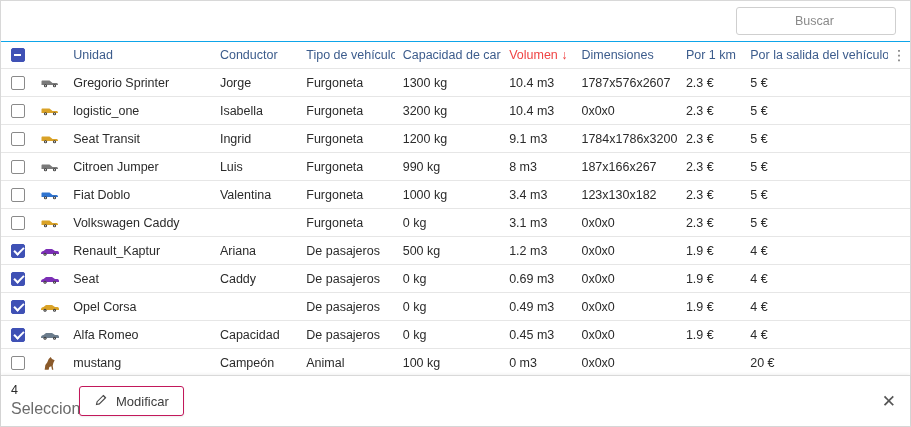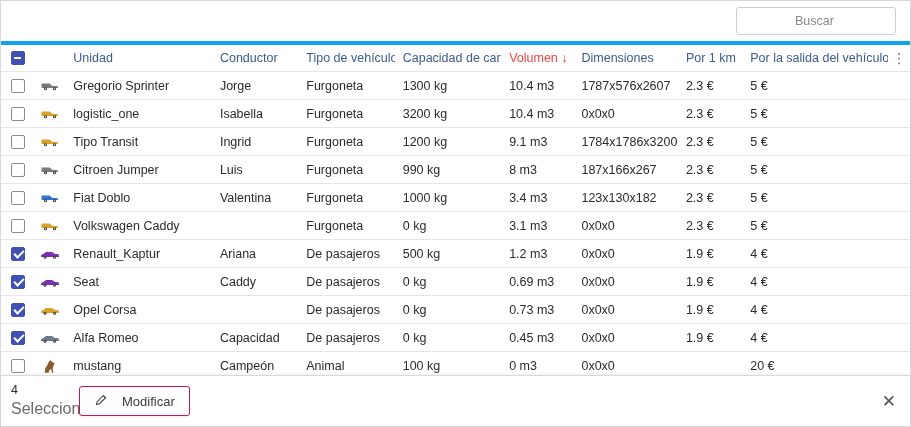--- a/index.html
+++ b/index.html
@@ -67,21 +67,21 @@
     padding: 0;
     border-bottom: 1px solid #e6e6e6;
     vertical-align: middle;
     white-space: nowrap;
     overflow: hidden;
   }
   thead th {
     height: 26px;
     color: #3c5c8c;
     font-size: 12.5px;
-    border-top: 4px solid #0ea5e9;
+    border-top: 1px solid #0ea5e9;
     border-bottom: 1px solid #d6d6d6;
     background: #fff;
   }
   thead th.sorted { color: #ef4444; }
   tbody td {
     height: 27px;
     color: #2b2b2b;
     font-size: 12.5px;
   }
   .c-check { width: 34px; text-align: center !important; }
@@ -160,21 +160,21 @@
     width: 78px;
     padding-left: 10px;
     box-sizing: border-box;
     line-height: 1.25;
   }
   .sel-count .num { font-size: 12.5px; color: #2b2b2b; }
   .sel-count .lbl { font-size: 16px; color: #6b6b6b; }
   .modify-btn {
     display: flex;
     align-items: center;
-    gap: 13px;
+    gap: 7px;
     height: 30px;
     padding: 0 14px;
     border: 1px solid #c2185b;
     border-radius: 3px;
     background: #fff;
     color: #3c3c3c;
     font-size: 13px;
     cursor: pointer;
     box-shadow: 0 1px 2px rgba(0,0,0,0.08);
   }
@@ -328,21 +328,21 @@
           <tr>
             <td class="c-check"><span class="cb "></span></td>
             <td class="c-icon"><span><svg class="veh-icon" width="20" height="14" viewBox="0 0 40 24" fill="none">
                   <path d="M3 16V9c0-1 .7-2 2-2h14l6 5h8c1.5 0 3 1.2 3 3v1H3z" fill="#d9a227"></path>
                   <circle cx="11" cy="17.5" r="3.2" fill="#3a3a3a"></circle>
                   <circle cx="11" cy="17.5" r="1.3" fill="#d8d8d8"></circle>
                   <circle cx="29" cy="17.5" r="3.2" fill="#3a3a3a"></circle>
                   <circle cx="29" cy="17.5" r="1.3" fill="#d8d8d8"></circle>
                 </svg></span></td>
             <td class="c-unidad">
-              <span class="cellpad">Tipo Transit</span>
+              <span class="cellpad">Seat Transit</span>
             </td>
             <td class="c-cond">
               <span class="cellpad">Ingrid</span>
             </td>
             <td class="c-tipo">
               <span class="cellpad">Furgoneta</span>
             </td>
             <td class="c-cap">
               <span class="cellpad">1200 kg</span>
             </td>
@@ -550,21 +550,21 @@
             <td class="c-cond">
               <span class="cellpad"></span>
             </td>
             <td class="c-tipo">
               <span class="cellpad">De pasajeros</span>
             </td>
             <td class="c-cap">
               <span class="cellpad">0 kg</span>
             </td>
             <td class="c-vol">
-              <span class="cellpad">0.73 m3</span>
+              <span class="cellpad">0.49 m3</span>
             </td>
             <td class="c-dim">
               <span class="cellpad">0x0x0</span>
             </td>
             <td class="c-km">
               <span class="cellpad">1.9 €</span>
             </td>
             <td class="c-sal">
               <span class="cellpad">4 €</span>
             </td>

